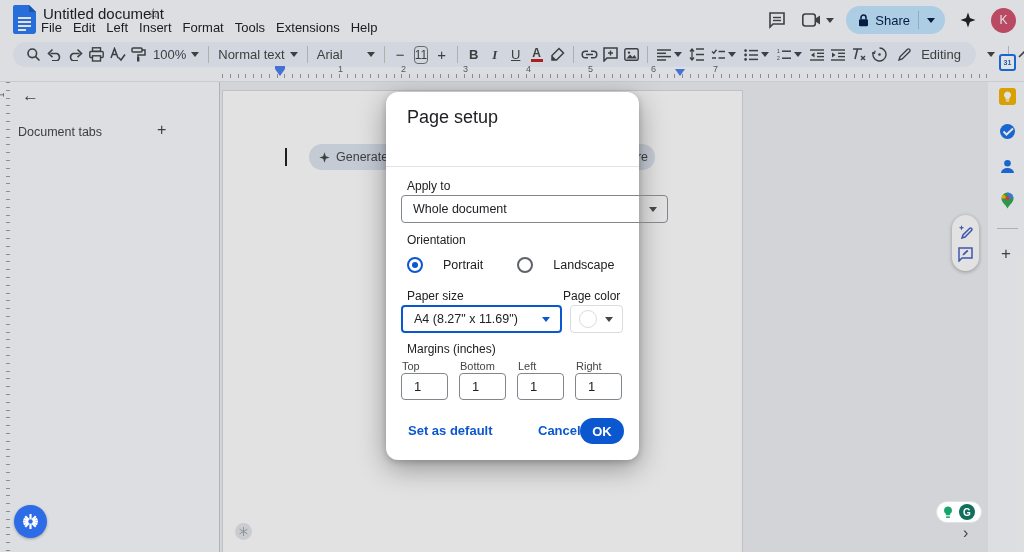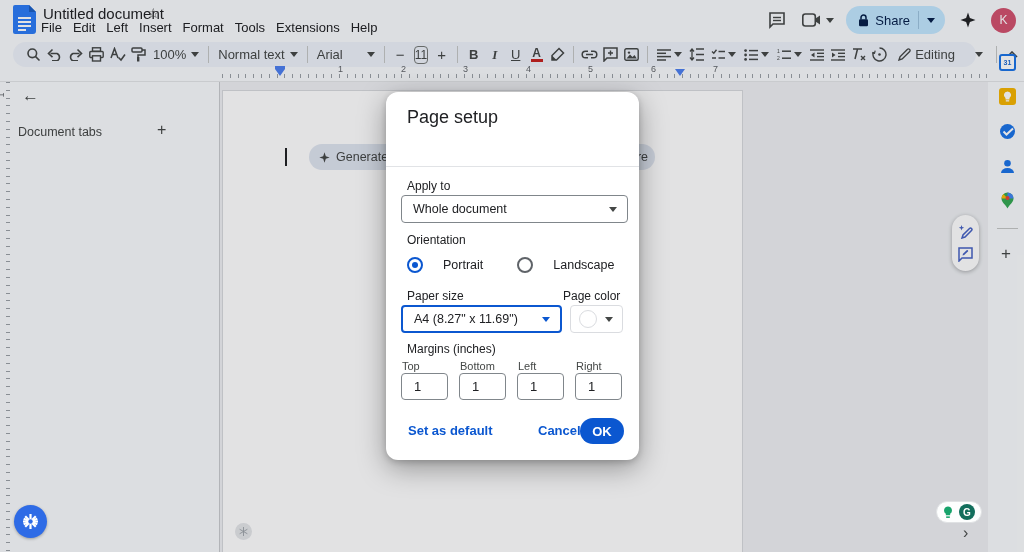--- a/index.html
+++ b/index.html
@@ -354,21 +354,21 @@
         </svg>
       </span>
     <div class="tbar-right">
       <span class="tb">
           <svg width="15" height="15" viewBox="0 0 15 15">
             <path d="M7.5 1 a6.5 6.5 0 1 1 -6 4" fill="none" stroke="#444746" stroke-width="1.4"></path>
             <path d="M0 5.8 L2.5 6.2 L3.2 3.6" fill="none" stroke="#444746" stroke-width="1.2"></path>
             <circle cx="7.5" cy="7.5" r="1.3" fill="#444746"></circle>
           </svg>
         </span>
-      <span class="ttext" style="gap:4px;padding:0 8px;">
+      <span class="ttext" style="gap:10px;padding:0 8px;">
         <svg width="13" height="13" viewBox="0 0 13 13">
             <path d="M1 12 L2 8.8 L9.5 1.3 a1.3 1.3 0 0 1 1.9 0 l0.3 0.3 a1.3 1.3 0 0 1 0 1.9 L4.2 11 Z" fill="none" stroke="#444746" stroke-width="1.4"></path>
           </svg>
         <span>Editing</span>
         <span class="caret" style="margin-left:16px;"></span>
       </span>
       <span class="tsep"></span>
       <span class="tb">
           <svg width="12" height="7" viewBox="0 0 12 7">
             <path d="M1 6 L6 1 L11 6" fill="none" stroke="#444746" stroke-width="1.6"></path>
@@ -466,21 +466,21 @@
   <div class="strip-div"></div>
   <div class="strip-plus">+</div>
 
   <div class="scrim"></div>
 
   <div class="dialog">
     <div class="dlg-title">Page setup</div>
     <div class="dlg-tabdiv"></div>
 
     <div class="dlg-label" style="left:21px;top:87px">Apply to</div>
-    <div class="dselect" style="left:15px;top:103px;width:227px">
+    <div class="dselect" style="left:15px;top:103px;width:267px">
       <span class="val">Whole document</span>
       <span class="caret"></span>
     </div>
 
     <div class="dlg-label" style="left:21px;top:141px">Orientation</div>
     <div class="radio-row">
       <span class="radio sel"></span>
       <span class="radio-lbl">Portrait</span>
       <span class="radio"></span>
       <span class="radio-lbl">Landscape</span>

